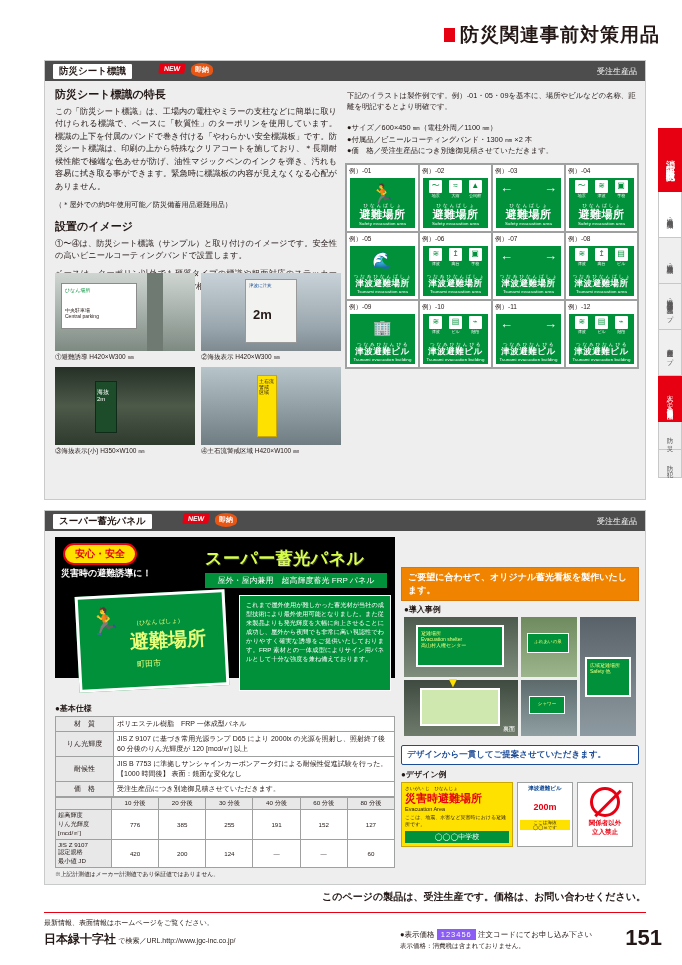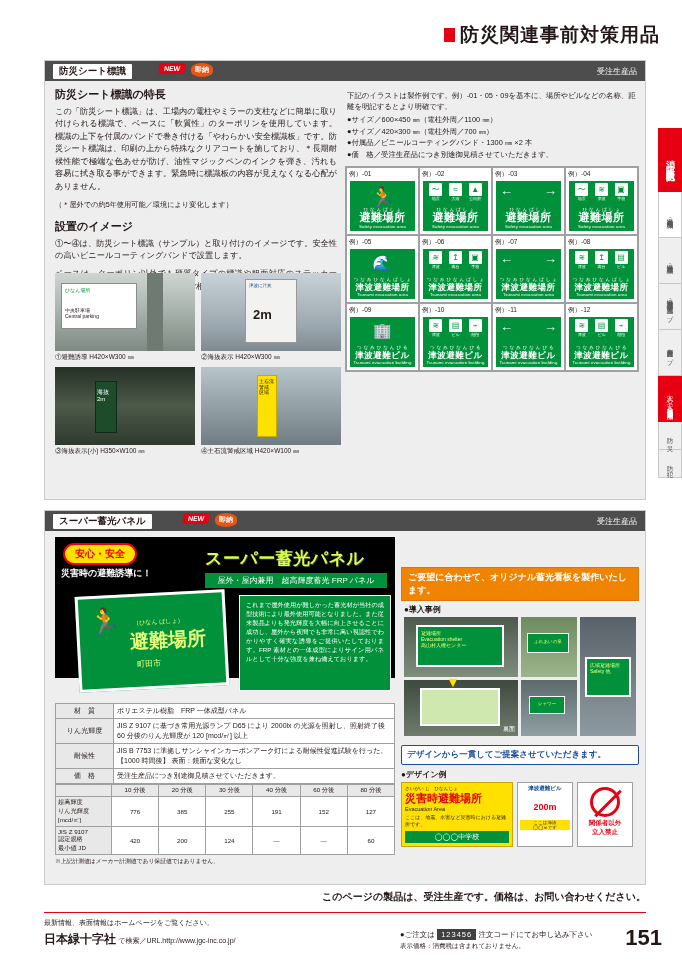--- a/index.html
+++ b/index.html
@@ -124,21 +124,21 @@
   table.spec { border-collapse:collapse; width:100%; font-size:7px; background:#fff; }
   table.spec th, table.spec td { border:0.5px solid #9fa0a0; padding:2px 3px; vertical-align:middle; }
   table.spec th { background:#e8e8e8; font-weight:normal; width:58px; text-align:center; }
   table.ref { border-collapse:collapse; width:100%; font-size:6.2px; background:#fff; }
   table.ref th, table.ref td { border:0.5px solid #9fa0a0; padding:1px 2px; text-align:center; }
   table.ref th { background:#e8e8e8; font-weight:normal; }
   .bullet-head { font-size:8px; font-weight:bold; margin:0 0 2px 0; }
   .pagenum { position:absolute; right:20px; bottom:14px; font-size:22px; font-weight:bold; }
   .red-rule { position:absolute; background:#e60012; }
   .order-code {
-    background:#404040; color:#fff; font-size:7.5px; padding:1px 4px; letter-spacing:1px;
+    background:#8b5cf6; color:#fff; font-size:7.5px; padding:1px 4px; letter-spacing:1px;
   }
 </style>
 </head>
 <body>
 
 <div class="page">
 
   <div class="page-header">
     <div class="header-title">
       <span class="header-mark"></span><span>防災関連事前対策用品</span>
@@ -159,21 +159,21 @@
   <div class="panel" style="left:44px; top:60px; width:602px; height:440px;">
     <div class="panel-titlebar"></div>
     <div class="panel-title">防災シート標識</div>
     <div class="badge-new" style="left:114px;">NEW</div>
     <div class="badge-soku" style="left:146px;">即納</div>
     <div class="panel-order">受注生産品</div>
 
     <div style="position:absolute; left:10px; top:26px; width:282px;">
       <h3 class="sec">防災シート標識の特長</h3>
       <p class="body">この「防災シート標識」は、工場内の電柱やミラーの支柱などに簡単に取り付けられる標識で、ベースに「軟質性」のターポリンを使用しています。標識の上下を付属のバンドで巻き付ける「やわらかい安全標識板」です。防災シート標識は、印刷の上から特殊なクリアコートを施しており、＊長期耐候性能で極端な色あせが防げ、油性マジックペンのインクを弾き、汚れも容易に拭き取る事ができます。緊急時に標識板の内容が見えなくなる心配がありません。</p>
-      <p class="note">（＊屋外での約5年使用可能／環境により変化します）</p>
+      <p class="note">（＊屋外での約5年使用可能／防災備蓄用品避難用品）</p>
       <h3 class="sec" style="margin-top:8px;">設置のイメージ</h3>
       <p class="body">①〜④は、防災シート標識（サンプル）と取り付けのイメージです。安全性の高いビニールコーティングバンドで設置します。</p>
       <p class="body">ベースは、ターポリン以外でも硬質タイプの標識や粗面対応のステッカータイプの製作も可能です。お気軽にご相談ください。</p>
     </div>
 
     <div style="position:absolute; left:10px; top:212px; width:290px;">
       <div style="display:flex; gap:6px;">
         <div style="width:140px;">
           <div class="photo" style="height:78px;">
             <div style="position:absolute;left:0;top:0;width:100%;height:100%;background:linear-gradient(180deg,#cfd6d2 0%,#9fa9a3 60%,#7d8a82 100%);"></div>
@@ -213,24 +213,23 @@
             <div style="position:absolute;left:58px;top:12px;font-size:5px;color:#231815;line-height:1.05;">土石流<br>警戒<br>区域</div>
           </div>
           <div class="photo-cap">④土石流警戒区域
 H420×W100 ㎜</div>
         </div>
       </div>
     </div>
 
     <div style="position:absolute; left:300px; top:26px; width:294px;">
       <div style="background:#eeeeef; padding:4px 2px 2px 2px;">
-        <div style="font-size:7.4px; line-height:1.45; margin-bottom:2px;">下記のイラストは製作例です。例）-01・05・09を基本に、場所やビルなどの名称、距離を明記するとより明確です。</div>
+        <div style="font-size:7.4px; line-height:1.45; margin-bottom:10px;">下記のイラストは製作例です。例）-01・05・09を基本に、場所やビルなどの名称、距離を明記するとより明確です。</div>
         <div style="font-size:7.4px; line-height:1.55;">
           <div>●サイズ／600×450 ㎜（電柱外周／1100 ㎜）</div>
-          <div>●サイズ／420×300 ㎜（電柱外周／700 ㎜）</div>
           <div>●付属品／ビニールコーティングバンド・1300 ㎜ ×2 本</div>
           <div>●価　格／受注生産品につき別途御見積させていただきます。</div>
         </div>
       </div>
 
       <div class="grid" style="margin-top:4px;">
 
         <div class="cell">
           <div class="cell-label">例）-01</div>
           <div class="sign">
@@ -462,20 +461,21 @@
         <div style="position:absolute; left:10px; top:8px; font-size:26px; color:#eaff7a;">🏃</div>
         <div style="position:absolute; left:54px; top:22px; font-size:6px; color:#eaff7a;">（ひなん ばしょ）</div>
         <div style="position:absolute; left:50px; top:32px; font-size:19px; font-weight:bold; color:#eaff7a;">避難場所</div>
         <div style="position:absolute; left:56px; top:62px; font-size:8px; color:#eaff7a;">町田市</div>
       </div>
 
       <div style="position:absolute; right:4px; top:58px; width:152px; height:96px; background:#00913a; border:1px solid #fff; color:#fff; font-size:6.2px; line-height:1.45; padding:5px 6px; text-align:justify;">これまで屋外使用が難しかった蓄光材が当社の成型技術により最外使用可能となりました。また従来製品よりも発光輝度を大幅に向上させることに成功し、屋外から夜間でも非常に高い視認性でわかりやすく確実な誘導をご提供いたしております。FRP 素材との一体成型によりサイン用パネルとして十分な強度を兼ね備えております。</div>
     </div>
 
     <div style="position:absolute; left:10px; top:192px; width:340px;">
+      <div class="bullet-head">●基本仕様</div>
       <table class="spec">
         <tbody>
             <tr>
           <th>材　質</th>
           <td>ポリエステル樹脂　FRP 一体成型パネル</td>
         </tr>
         <tr>
           <th>りん光輝度</th>
           <td>JIS Z 9107 に基づき常用光源ランプ D65 により 2000lx の光源を照射し、照射終了後 60 分後のりん光輝度が 120 [mcd/㎡] 以上</td>
         </tr>
@@ -600,21 +600,21 @@
 
   <div style="position:absolute; left:44px; top:918px; width:300px;">
     <div style="font-size:7px;">最新情報、表面情報はホームページをご覧ください。</div>
     <div style="margin-top:3px;">
       <span style="font-size:12px; font-weight:bold;">日本緑十字社</span>
       <span style="font-size:7px;">で検索／URL.http://www.jgc-inc.co.jp/</span>
     </div>
   </div>
 
   <div style="position:absolute; left:400px; top:930px;">
-    <span style="font-size:7.5px;">●ご注文は</span>
+    <span style="font-size:7.5px;">●表示価格</span>
     <span class="order-code">123456</span>
     <span style="font-size:7.5px;">注文コードにてお申し込み下さい</span>
     <div style="font-size:6.5px; margin-top:2px;">表示価格：消費税は含まれておりません。</div>
   </div>
 
   <div class="pagenum">151</div>
 
 </div>
 
 </body></html>

